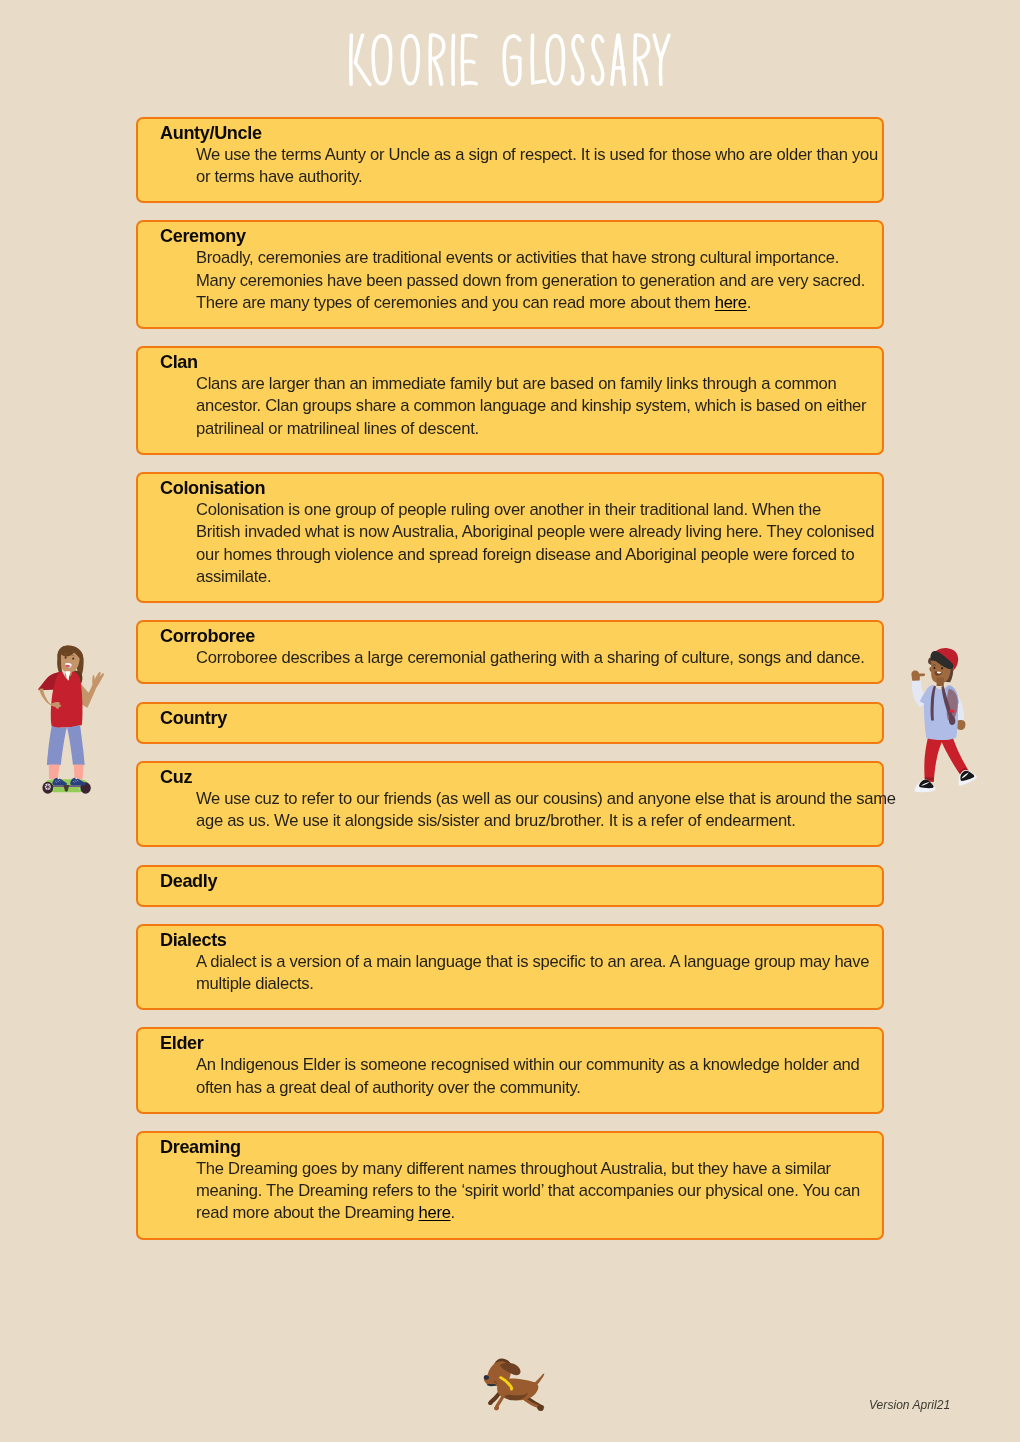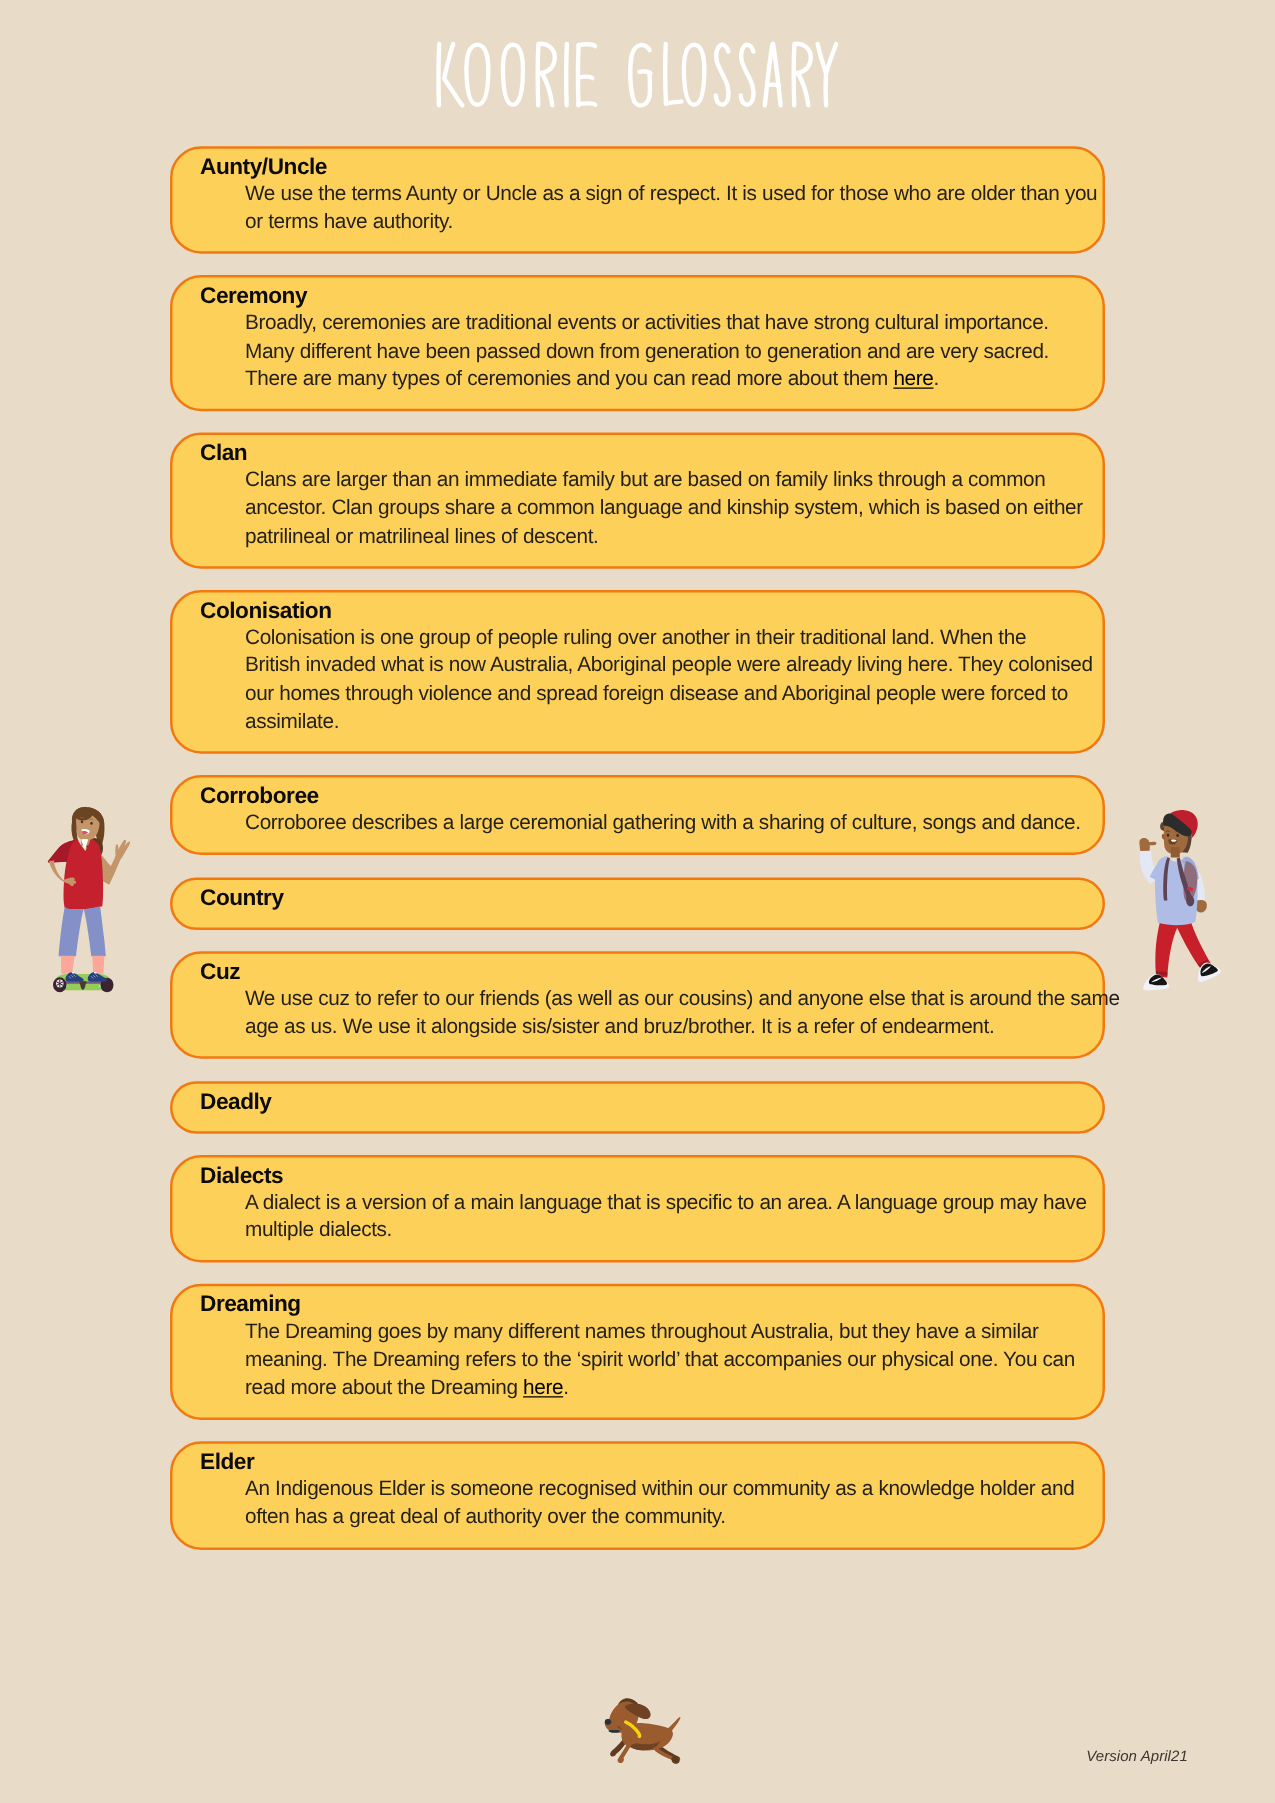--- a/index.html
+++ b/index.html
@@ -11,21 +11,21 @@
     overflow:hidden;position:relative;
     -webkit-font-smoothing:antialiased;
   }
   .page{position:relative;width:1020px;height:1442px;overflow:hidden;}
   .title-wrap{position:absolute;left:0;top:0;width:1020px;height:110px;}
   .title-wrap svg{position:absolute;left:0;top:0;}
   .cards{position:absolute;left:136px;top:116.7px;width:748px;}
   .card{
     background:#FDD159;
     border:2px solid #F1790F;
-    border-radius:25px;
+    border-radius:7px;
     box-sizing:border-box;
     margin-bottom:17.2px;
     padding:4px 14px 13px 22px;
   }
   .card-term{
     font-size:18.1px;font-weight:bold;color:#0D0B09;
     line-height:21px;letter-spacing:-0.36px;
   }
   .card-def{
     font-size:16.6px;color:#231F1C;line-height:22.23px;
@@ -84,21 +84,21 @@
         <div class="card-term">Aunty/Uncle</div>
         <div class="card-def">
           <span class="ln">We use the terms Aunty or Uncle as a sign of respect. It is used for those who are older than you</span>
           <span class="ln">or terms have authority.</span>
         </div>
       </div>
       <div class="card">
         <div class="card-term">Ceremony</div>
         <div class="card-def">
           <span class="ln">Broadly, ceremonies are traditional events or activities that have strong cultural importance.</span>
-          <span class="ln">Many different have been passed down from generation to generation and are very sacred.</span>
+          <span class="ln">Many ceremonies have been passed down from generation to generation and are very sacred.</span>
           <span class="ln">There are many types of ceremonies and you can read more about them <a class="lnk">here</a><span>.</span></span>
         </div>
       </div>
       <div class="card">
         <div class="card-term">Clan</div>
         <div class="card-def">
           <span class="ln">Clans are larger than an immediate family but are based on family links through a common</span>
           <span class="ln">ancestor. Clan groups share a common language and kinship system, which is based on either</span>
           <span class="ln">patrilineal or matrilineal lines of descent.</span>
         </div>
@@ -132,32 +132,32 @@
         <div class="card-term">Deadly</div>
       </div>
       <div class="card">
         <div class="card-term">Dialects</div>
         <div class="card-def">
           <span class="ln">A dialect is a version of a main language that is specific to an area. A language group may have</span>
           <span class="ln">multiple dialects.</span>
         </div>
       </div>
       <div class="card">
+        <div class="card-term">Elder</div>
+        <div class="card-def">
+          <span class="ln">An Indigenous Elder is someone recognised within our community as a knowledge holder and</span>
+          <span class="ln">often has a great deal of authority over the community.</span>
+        </div>
+      </div>
+      <div class="card">
         <div class="card-term">Dreaming</div>
         <div class="card-def">
           <span class="ln">The Dreaming goes by many different names throughout Australia, but they have a similar</span>
           <span class="ln">meaning. The Dreaming refers to the ‘spirit world’ that accompanies our physical one. You can</span>
           <span class="ln">read more about the Dreaming <a class="lnk">here</a><span>.</span></span>
-        </div>
-      </div>
-      <div class="card">
-        <div class="card-term">Elder</div>
-        <div class="card-def">
-          <span class="ln">An Indigenous Elder is someone recognised within our community as a knowledge holder and</span>
-          <span class="ln">often has a great deal of authority over the community.</span>
         </div>
       </div>
     </div>
 
 <svg class="illus" style="left:36px;top:644px;" width="70" height="152" viewBox="0 0 70 152" fill="none">
   <g>
   <path d="M21.6 14.0 C21.0 6.4 25.6 1.6 31.8 1.8 C40.4 2.0 46.8 6.2 47.4 14.2 C48.0 21.0 47.2 27.0 45.6 31.6 C45.0 33.4 43.4 33.8 42.9 31.8 L39.0 18.0 L23.0 20.0 Z" fill="#6B4523"></path>
   <path d="M35.6 26.8 C39.7 25.8 44.4 26.9 45.8 30.6 C47.2 34.6 46.0 40.2 43.2 41.8 C40.2 43.4 35.2 41.6 33.8 37.4 C32.6 33.8 33.0 27.6 35.6 26.8 Z" fill="#5C3B1D"></path>
   <path d="M29.0 21.0 H36.0 V32.5 H29.0 Z" fill="#B88757"></path>
   <path d="M24.8 8.4 C24.4 3.6 28.4 1.3 33.0 1.5 C39.2 1.7 43.4 5.0 43.7 11.6 C44.0 18.4 42.0 24.6 38.2 27.2 C34.4 29.8 28.2 29.0 26.3 25.0 C24.6 21.4 25.0 13.0 24.8 8.4 Z" fill="#C5956A"></path>

